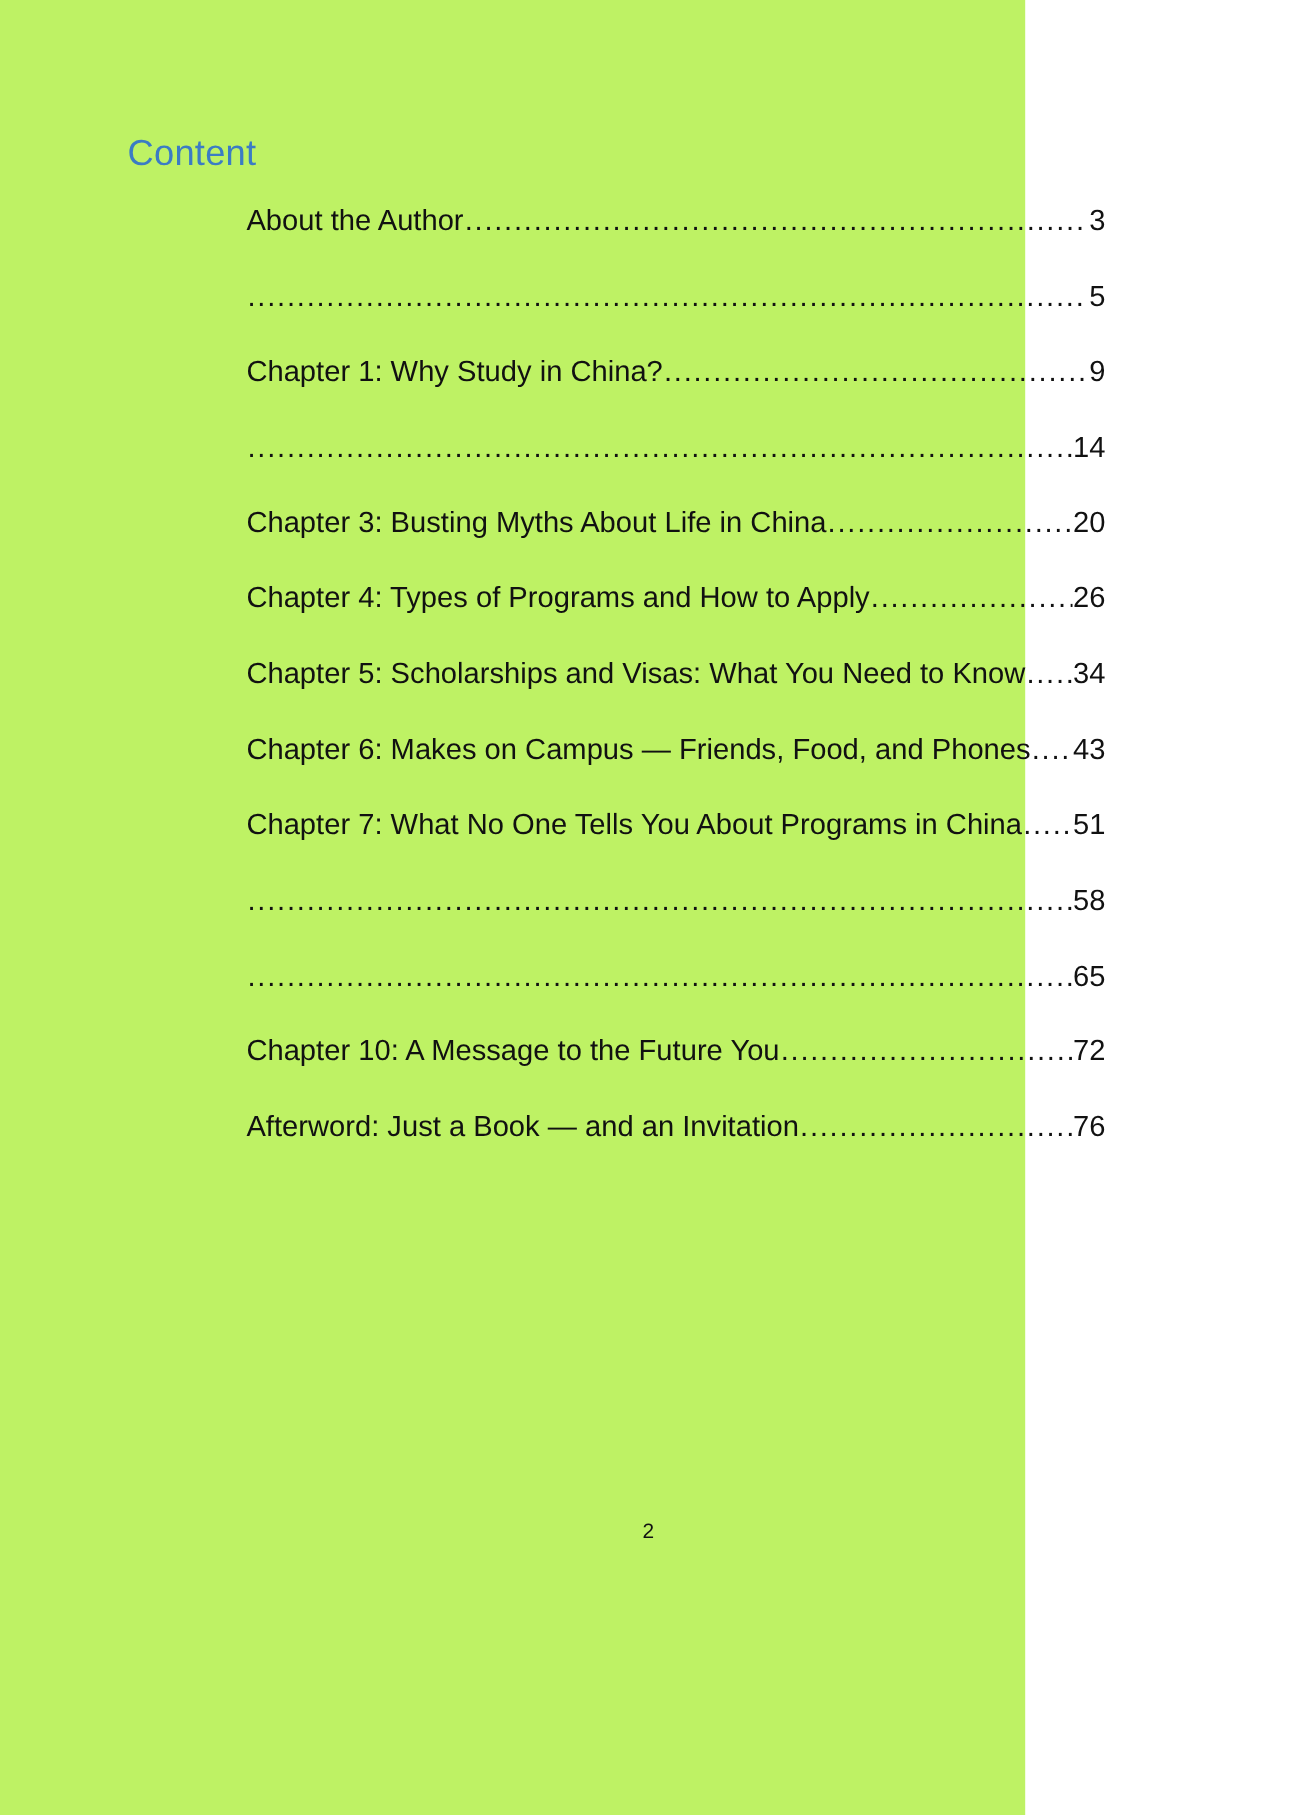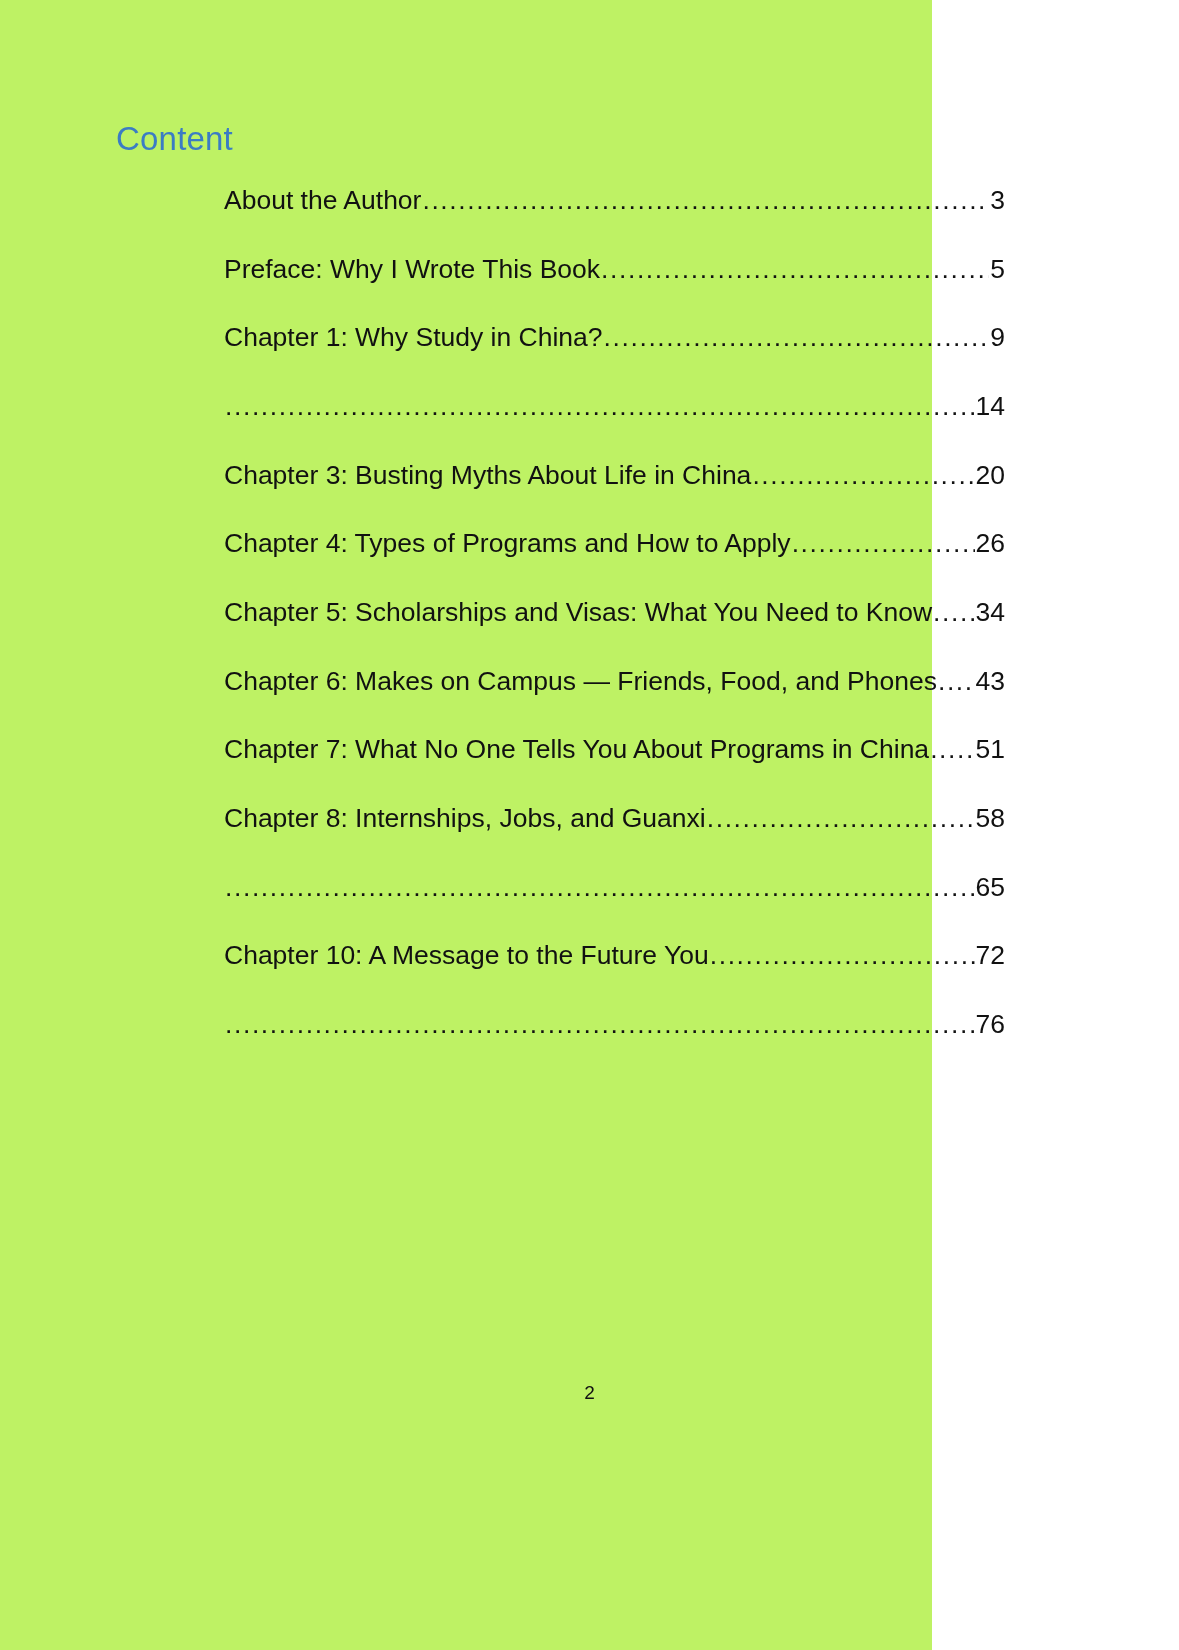--- a/index.html
+++ b/index.html
@@ -81,21 +81,20 @@
 
   <div class="toc-title">Content</div>
 
   <div class="toc-list">
     <div class="toc-entry">
       <span class="label">About the Author</span>
       <span class="leader">........................................................................................................................</span>
       <span class="page-num">3</span>
     </div>
     <div class="toc-entry">
-      <span class="label">Preface: Why I Wrote This Book</span>
       <span class="leader">........................................................................................................................</span>
       <span class="page-num">5</span>
     </div>
     <div class="toc-entry">
       <span class="label">Chapter 1: Why Study in China?</span>
       <span class="leader">........................................................................................................................</span>
       <span class="page-num">9</span>
     </div>
     <div class="toc-entry">
       <span class="leader">........................................................................................................................</span>
@@ -120,34 +119,34 @@
       <span class="label">Chapter 6: Makes on Campus — Friends, Food, and Phones</span>
       <span class="leader">........................................................................................................................</span>
       <span class="page-num">43</span>
     </div>
     <div class="toc-entry">
       <span class="label">Chapter 7: What No One Tells You About Programs in China</span>
       <span class="leader">........................................................................................................................</span>
       <span class="page-num">51</span>
     </div>
     <div class="toc-entry">
-      <span class="label">Chapter 8: Internships, Jobs, and Guanxi</span>
       <span class="leader">........................................................................................................................</span>
       <span class="page-num">58</span>
     </div>
     <div class="toc-entry">
       <span class="leader">........................................................................................................................</span>
       <span class="page-num">65</span>
     </div>
     <div class="toc-entry">
       <span class="label">Chapter 10: A Message to the Future You</span>
       <span class="leader">........................................................................................................................</span>
       <span class="page-num">72</span>
     </div>
     <div class="toc-entry">
+      <span class="label">Afterword: Just a Book — and an Invitation</span>
       <span class="leader">........................................................................................................................</span>
       <span class="page-num">76</span>
     </div>
   </div>
 
   <div class="folio">2</div>
 
 </div>
 
 </body></html>

